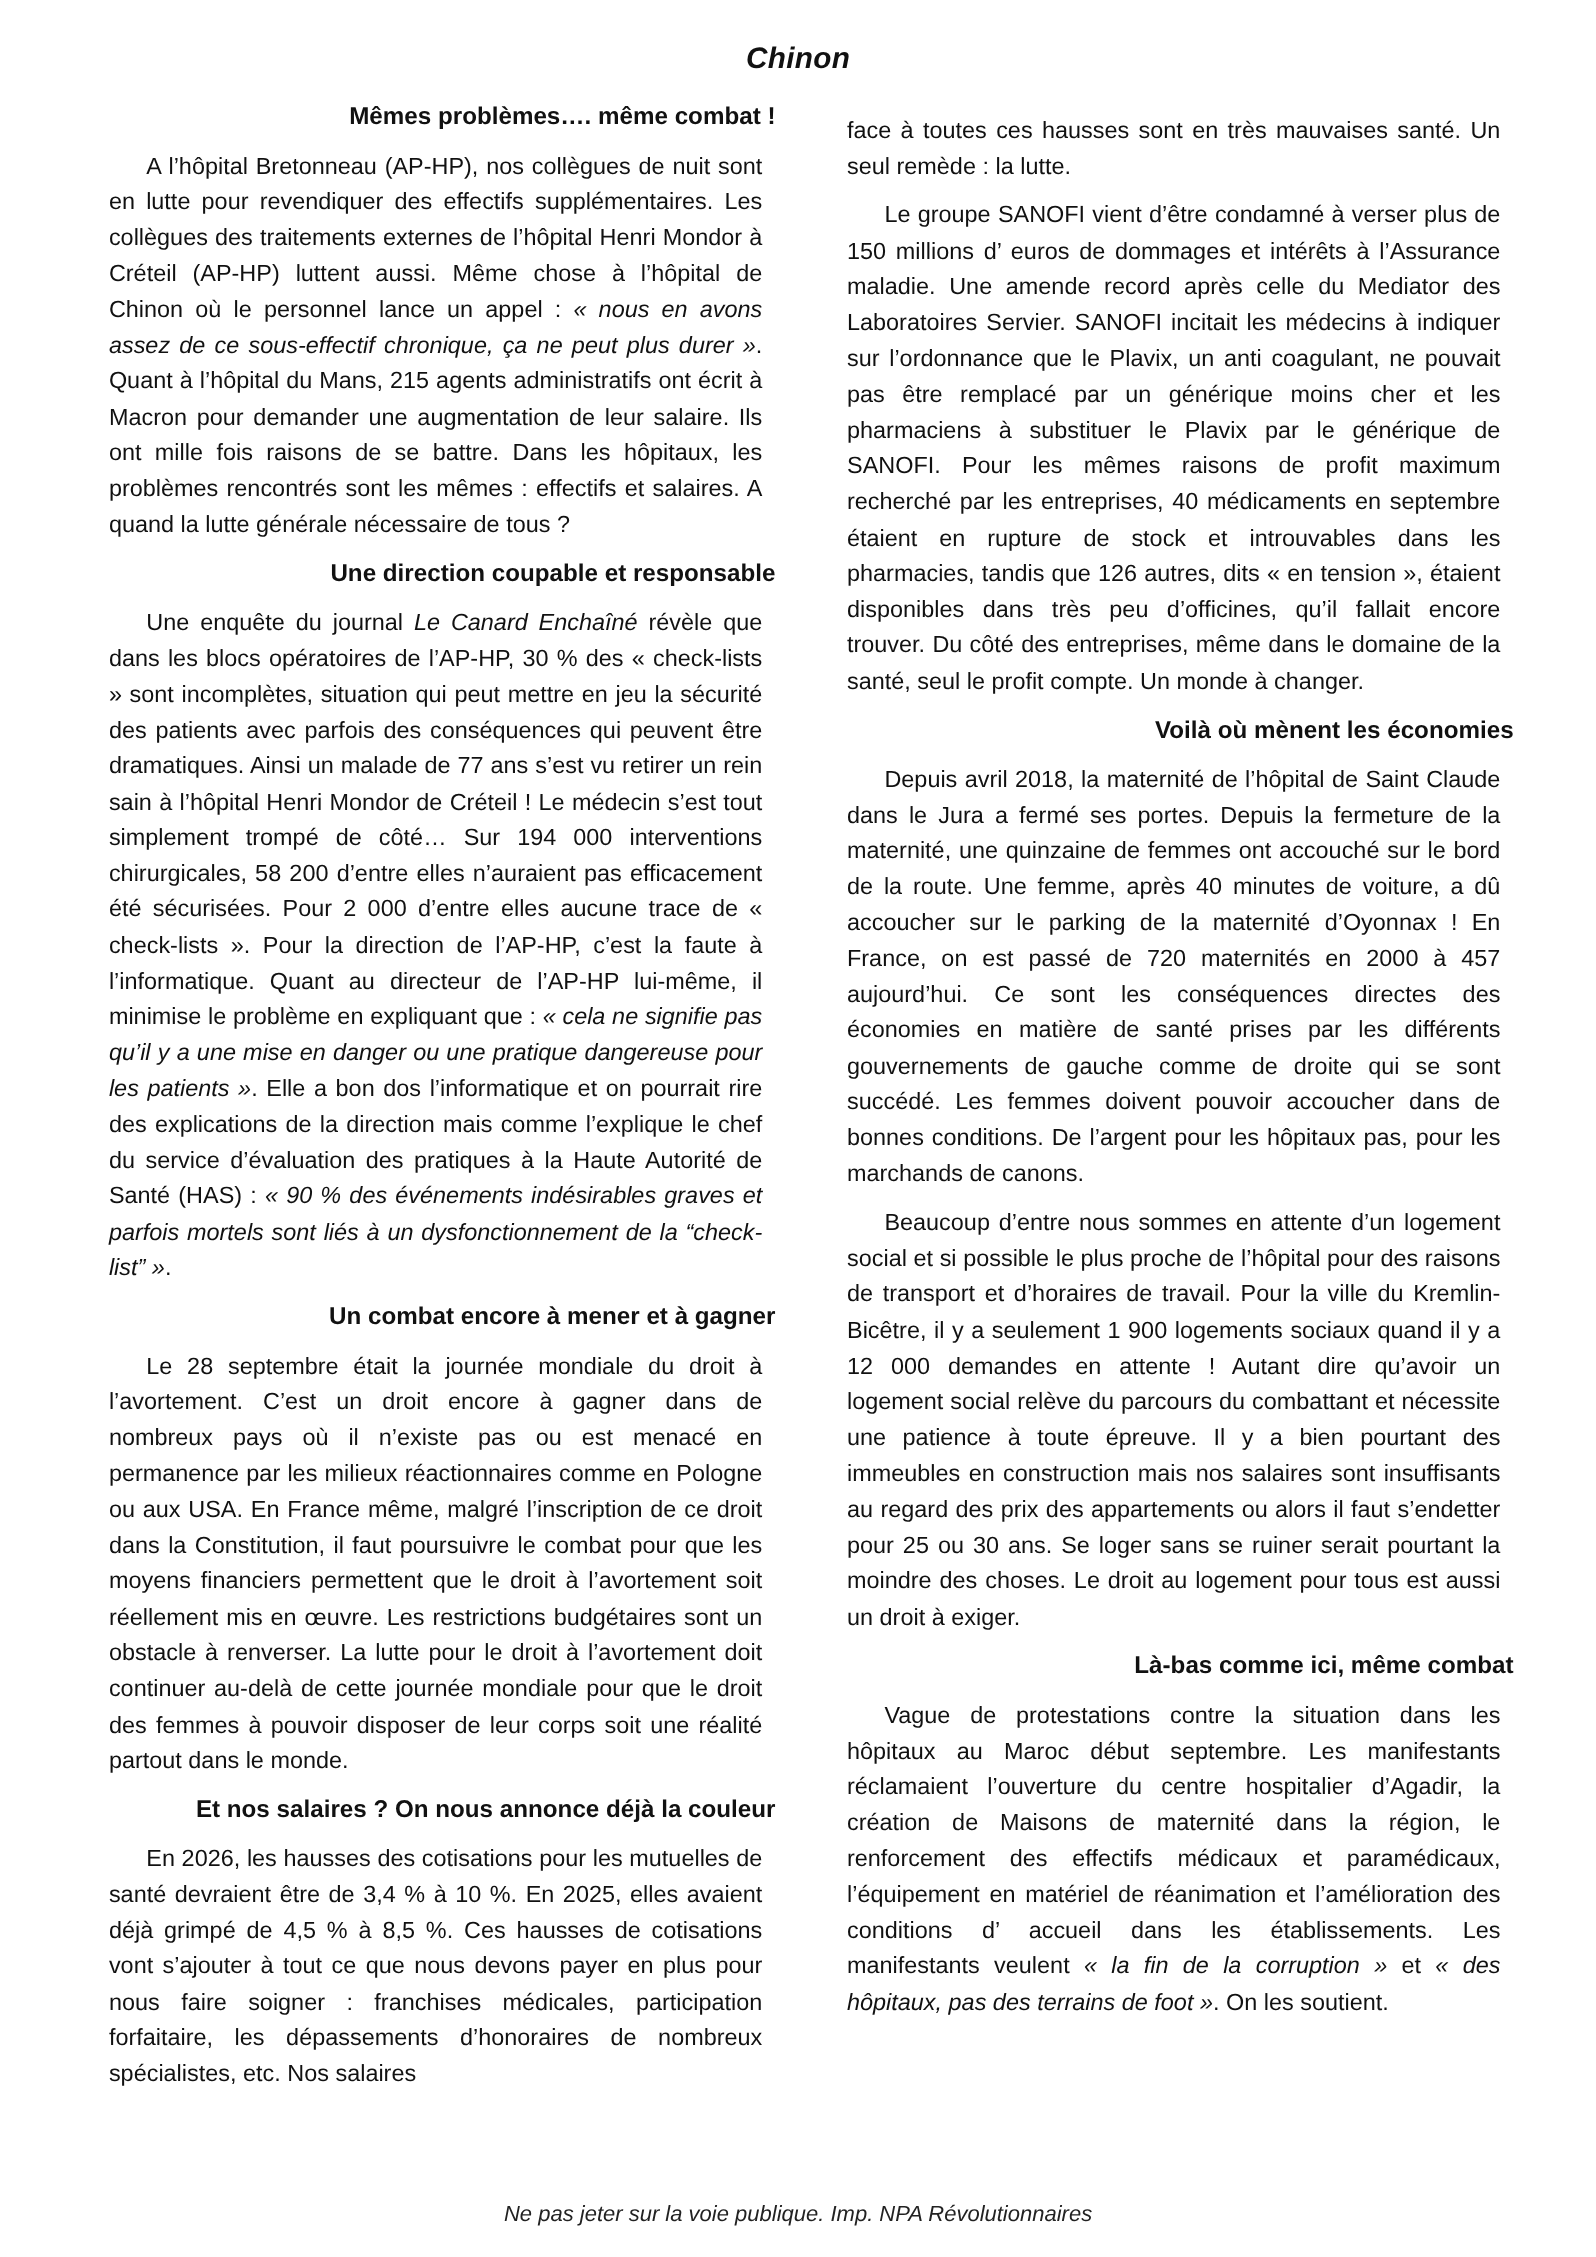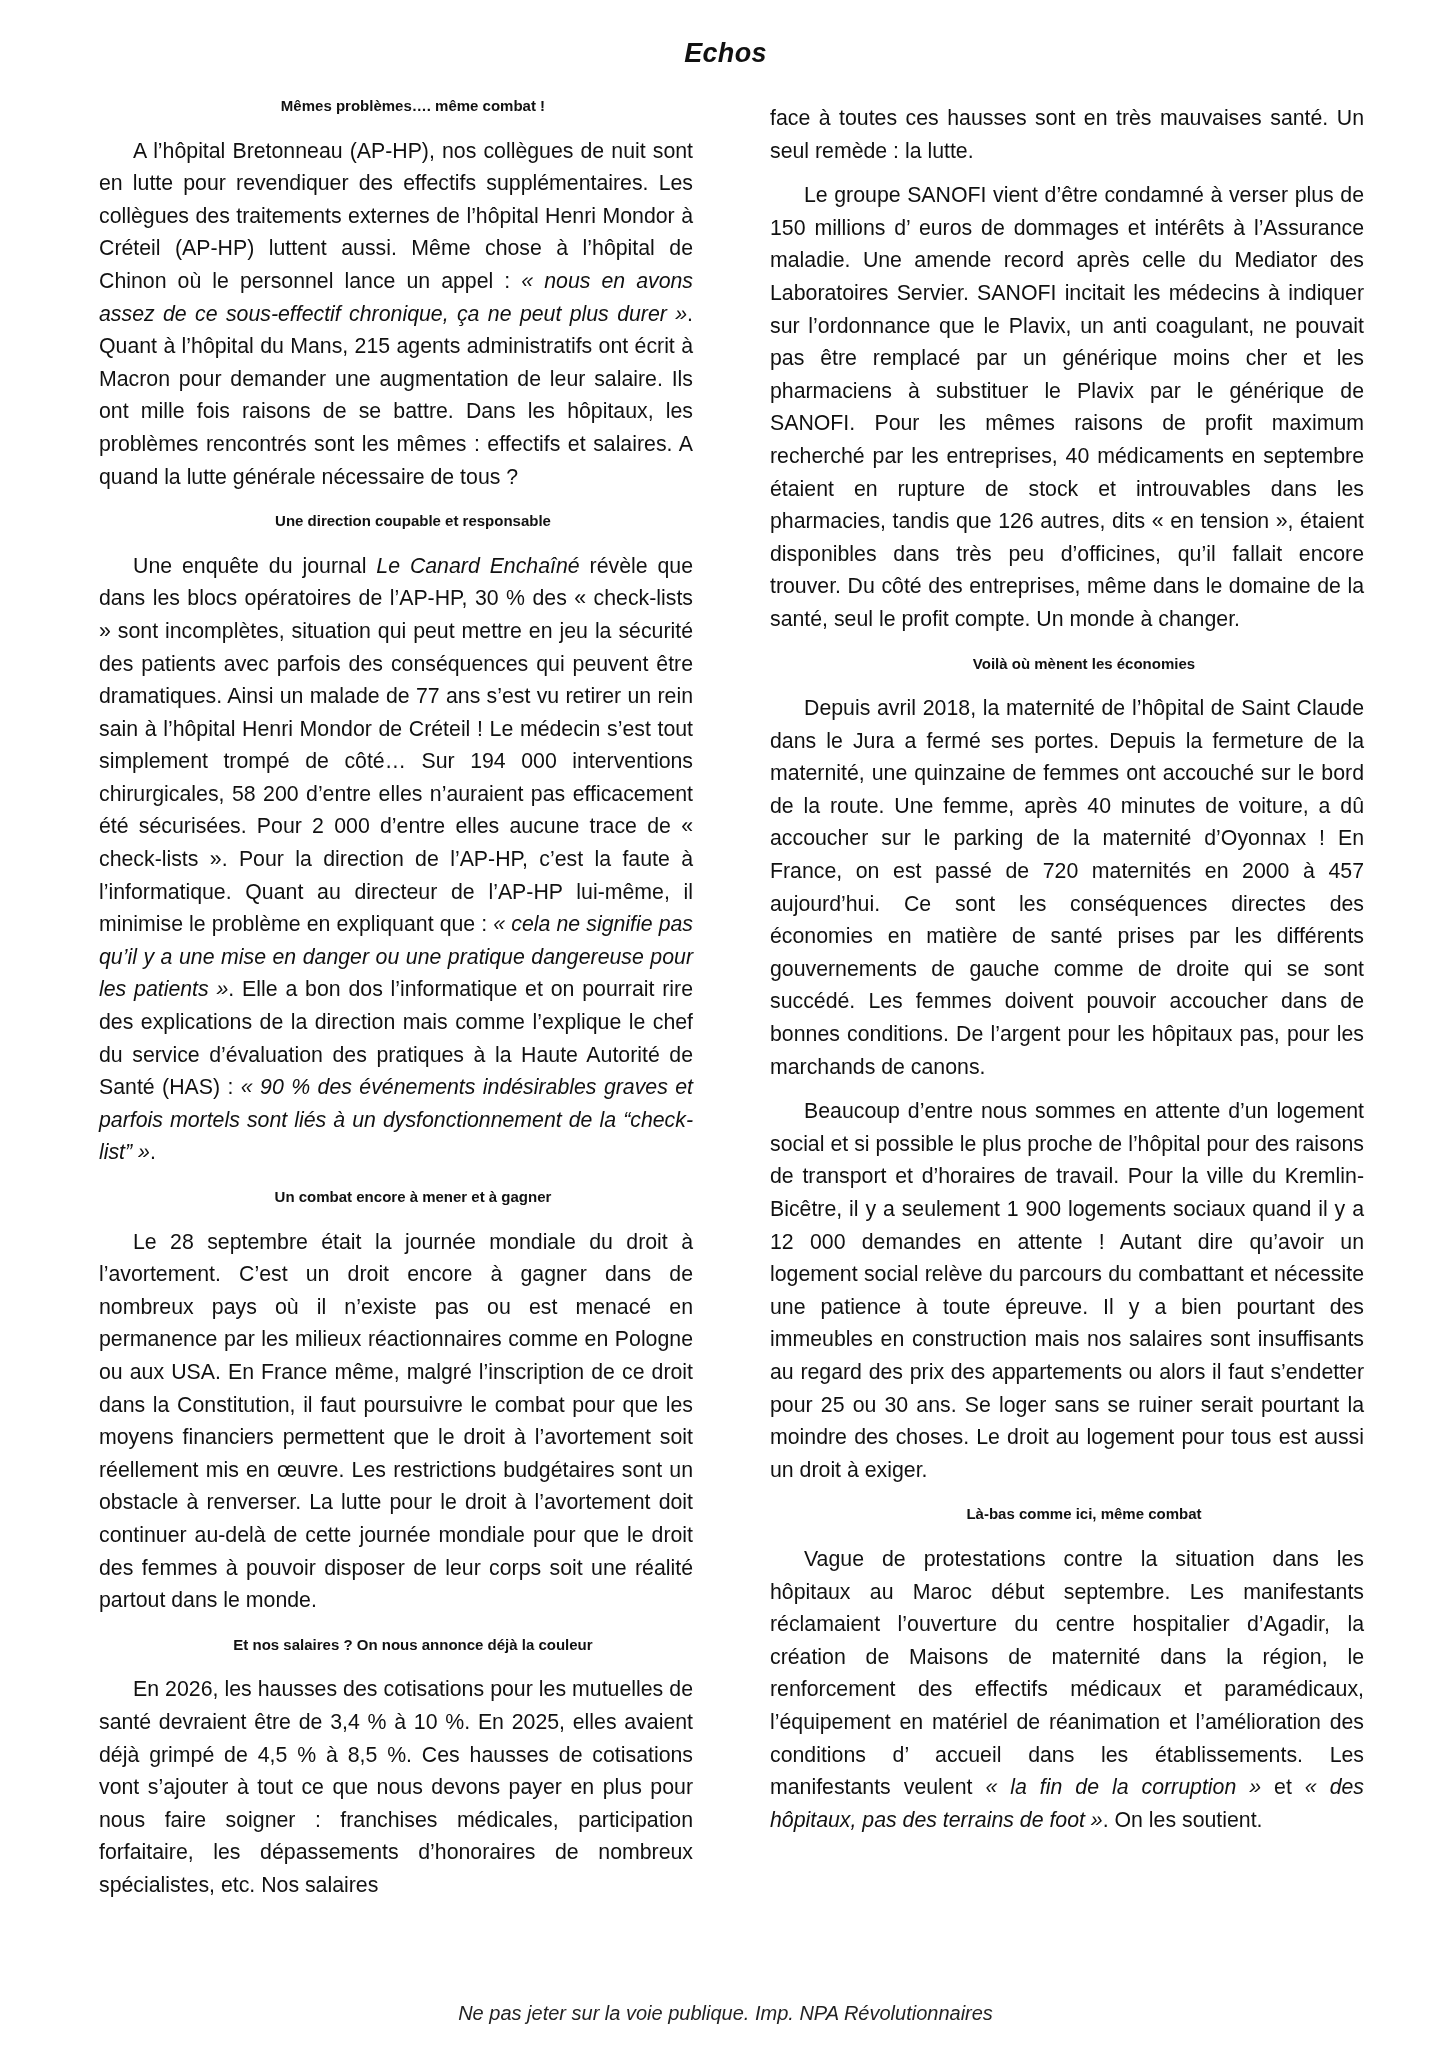--- a/index.html
+++ b/index.html
@@ -6,30 +6,30 @@
   body { width: 1451px; height: 2052px; position: relative; overflow: hidden;
          font-family: "Liberation Sans", "DejaVu Sans", sans-serif; color: #111; }
   .title { position: absolute; top: 38px; left: 0; width: 1451px; text-align: center;
            font-weight: bold; font-style: italic; font-size: 27px; letter-spacing: 0.3px; }
   .col { position: absolute; top: 90px; width: 618px; font-size: 21.3px; line-height: 32.6px;
          text-align: justify; hyphens: none; }
   .col.left { left: 87px; }
   .col.right { left: 758px; }
   .col p { margin: 12px; text-indent: 34px; }
   .col p.cont { text-indent: 0; }
-  .col h2 { margin: 0; font-size: 15px; line-height: 32.6px; font-weight: bold;
-            text-indent: 34px; text-align: center; }
+  .col h2 { margin: 0; font-size: 22px; line-height: 32.6px; font-weight: bold;
+            text-indent: 34px; text-align: right; }
   .col em { font-style: italic; }
   .footer { position: absolute; top: 1997px; left: 0; width: 1451px; text-align: center;
             font-style: italic; font-size: 20px; line-height: 32px; color: #222; }
 </style>
 </head>
 <body>
 
-<div class="title">Echos</div>
+<div class="title">Chinon</div>
 
 <div class="col left">
   <h2>Mêmes problèmes…. même combat !</h2>
   <p><span>A l’hôpital Bretonneau (AP-HP), nos collègues de nuit sont en lutte pour revendiquer des effectifs supplémentaires. Les collègues des traitements externes de l’hôpital Henri Mondor à Créteil (AP-HP) luttent aussi. Même chose à l’hôpital de Chinon où le personnel lance un appel : </span><em>« nous en avons assez de ce sous-effectif chronique, ça ne peut plus durer »</em><span>. Quant à l’hôpital du Mans, 215 agents administratifs ont écrit à Macron pour demander une augmentation de leur salaire. Ils ont mille fois raisons de se battre. Dans les hôpitaux, les problèmes rencontrés sont les mêmes : effectifs et salaires. A quand la lutte générale nécessaire de tous ?</span></p>
 
   <h2>Une direction coupable et responsable</h2>
   <p><span>Une enquête du journal </span><em>Le Canard Enchaîné</em><span> révèle que dans les blocs opératoires de l’AP-HP, 30 % des « check-lists » sont incomplètes, situation qui peut mettre en jeu la sécurité des patients avec parfois des conséquences qui peuvent être dramatiques. Ainsi un malade de 77 ans s’est vu retirer un rein sain à l’hôpital Henri Mondor de Créteil ! Le médecin s’est tout simplement trompé de côté… Sur 194 000 interventions chirurgicales, 58 200 d’entre elles n’auraient pas efficacement été sécurisées. Pour 2 000 d’entre elles aucune trace de « check-lists ». Pour la direction de l’AP-HP, c’est la faute à l’informatique. Quant au directeur de l’AP-HP lui-même, il minimise le problème en expliquant que : </span><em>« cela ne signifie pas qu’il y a une mise en danger ou une pratique dangereuse pour les patients »</em><span>. Elle a bon dos l’informatique et on pourrait rire des explications de la direction mais comme l’explique le chef du service d’évaluation des pratiques à la Haute Autorité de Santé (HAS) : </span><em>« 90 % des événements indésirables graves et parfois mortels sont liés à un dysfonctionnement de la “check-list” »</em><span>.</span></p>
 
   <h2>Un combat encore à mener et à gagner</h2>
   <p><span>Le 28 septembre était la journée mondiale du droit à l’avortement. C’est un droit encore à gagner dans de nombreux pays où il n’existe pas ou est menacé en permanence par les milieux réactionnaires comme en Pologne ou aux USA. En France même, malgré l’inscription de ce droit dans la Constitution, il faut poursuivre le combat pour que les moyens financiers permettent que le droit à l’avortement soit réellement mis en œuvre. Les restrictions budgétaires sont un obstacle à renverser. La lutte pour le droit à l’avortement doit continuer au-delà de cette journée mondiale pour que le droit des femmes à pouvoir disposer de leur corps soit une réalité partout dans le monde.</span></p>

